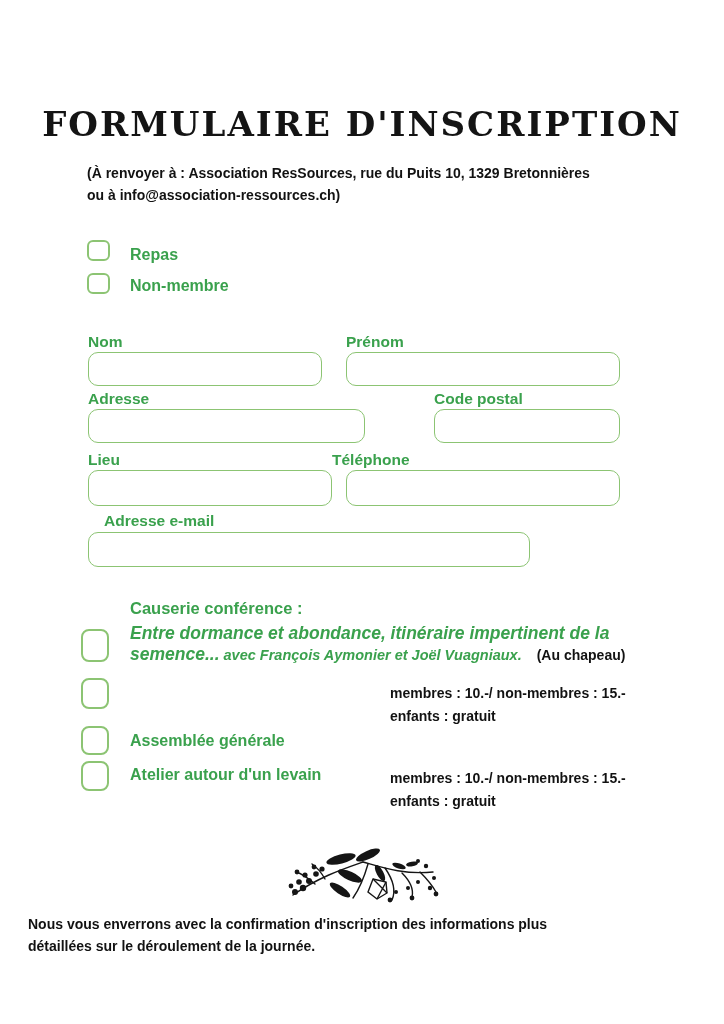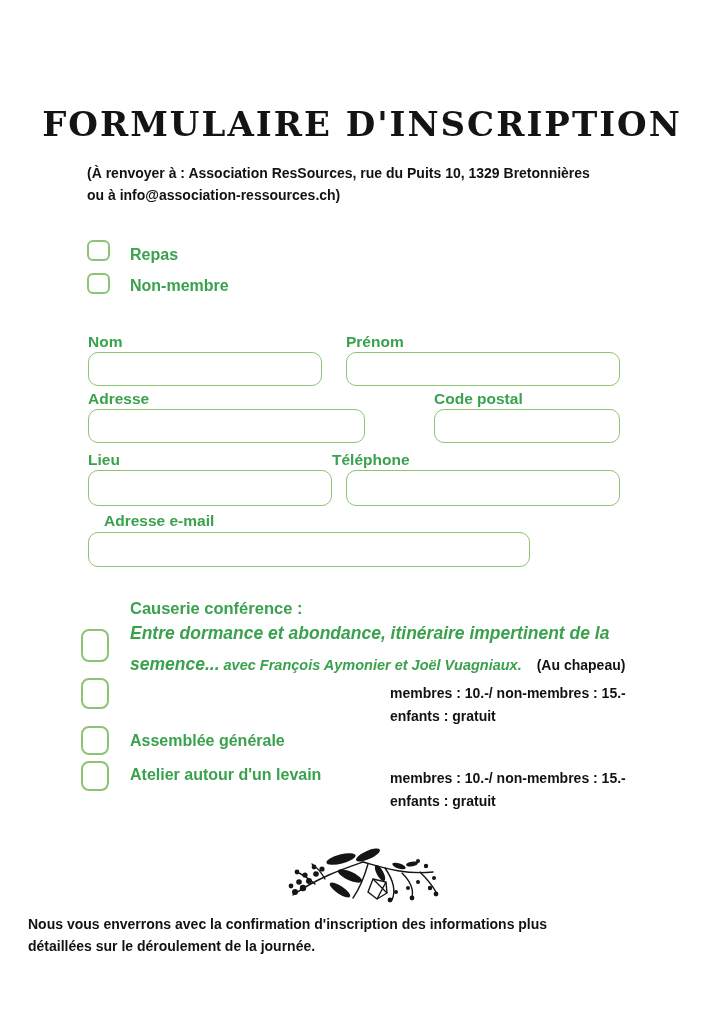--- a/index.html
+++ b/index.html
@@ -70,21 +70,21 @@
   .causerie-title{
     font-size:16.5px;font-weight:bold;color:var(--green-text);
     white-space:nowrap;
   }
   .causerie-line2{
     font-size:17.5px;font-weight:bold;font-style:italic;
     color:var(--green-text);margin-top:5px;white-space:nowrap;
   }
   .causerie-line3{
     font-size:17.5px;font-weight:bold;font-style:italic;
-    color:var(--green-text);margin-top:10px;white-space:nowrap;text-align:right;
+    color:var(--green-text);margin-top:0;white-space:nowrap;text-align:right;
   }
   .causerie-line3 .small-it{
     font-size:14.5px;font-weight:bold;font-style:italic;
     color:var(--green-text);
   }
   .price-note{
     font-size:14px;font-weight:bold;font-style:normal;
     color:var(--ink);margin-left:15px;
   }
   .price-block{

